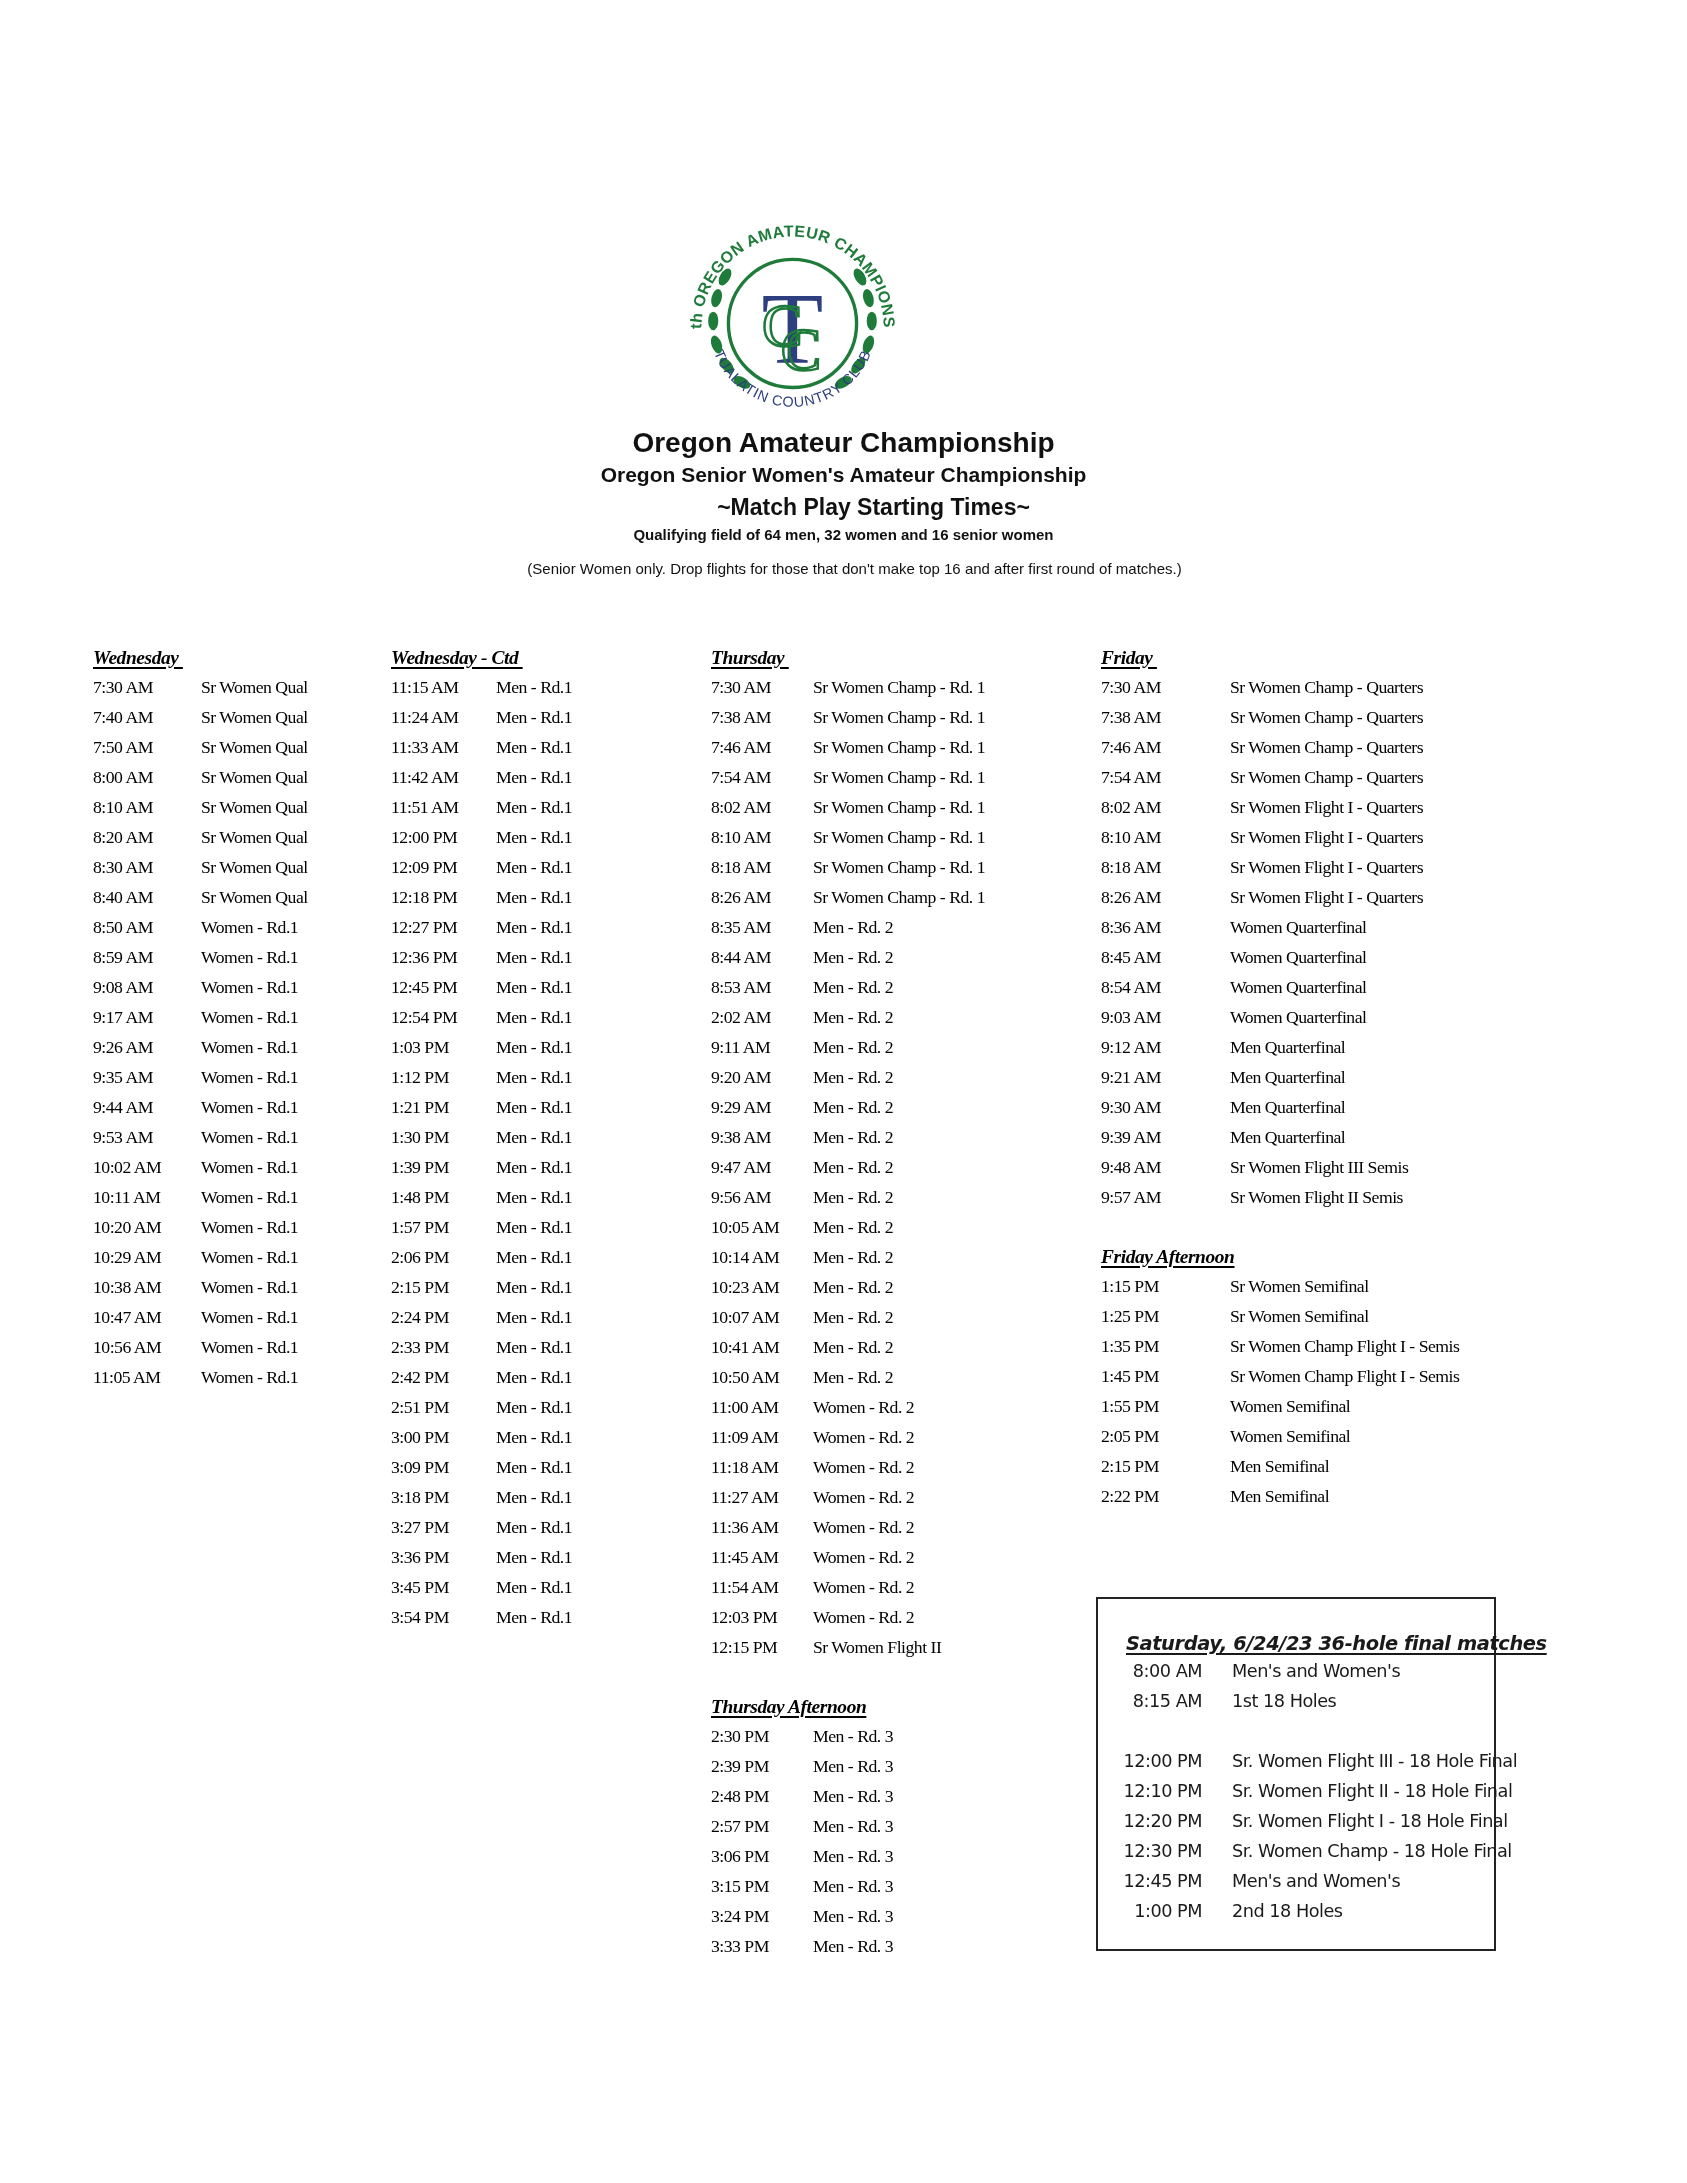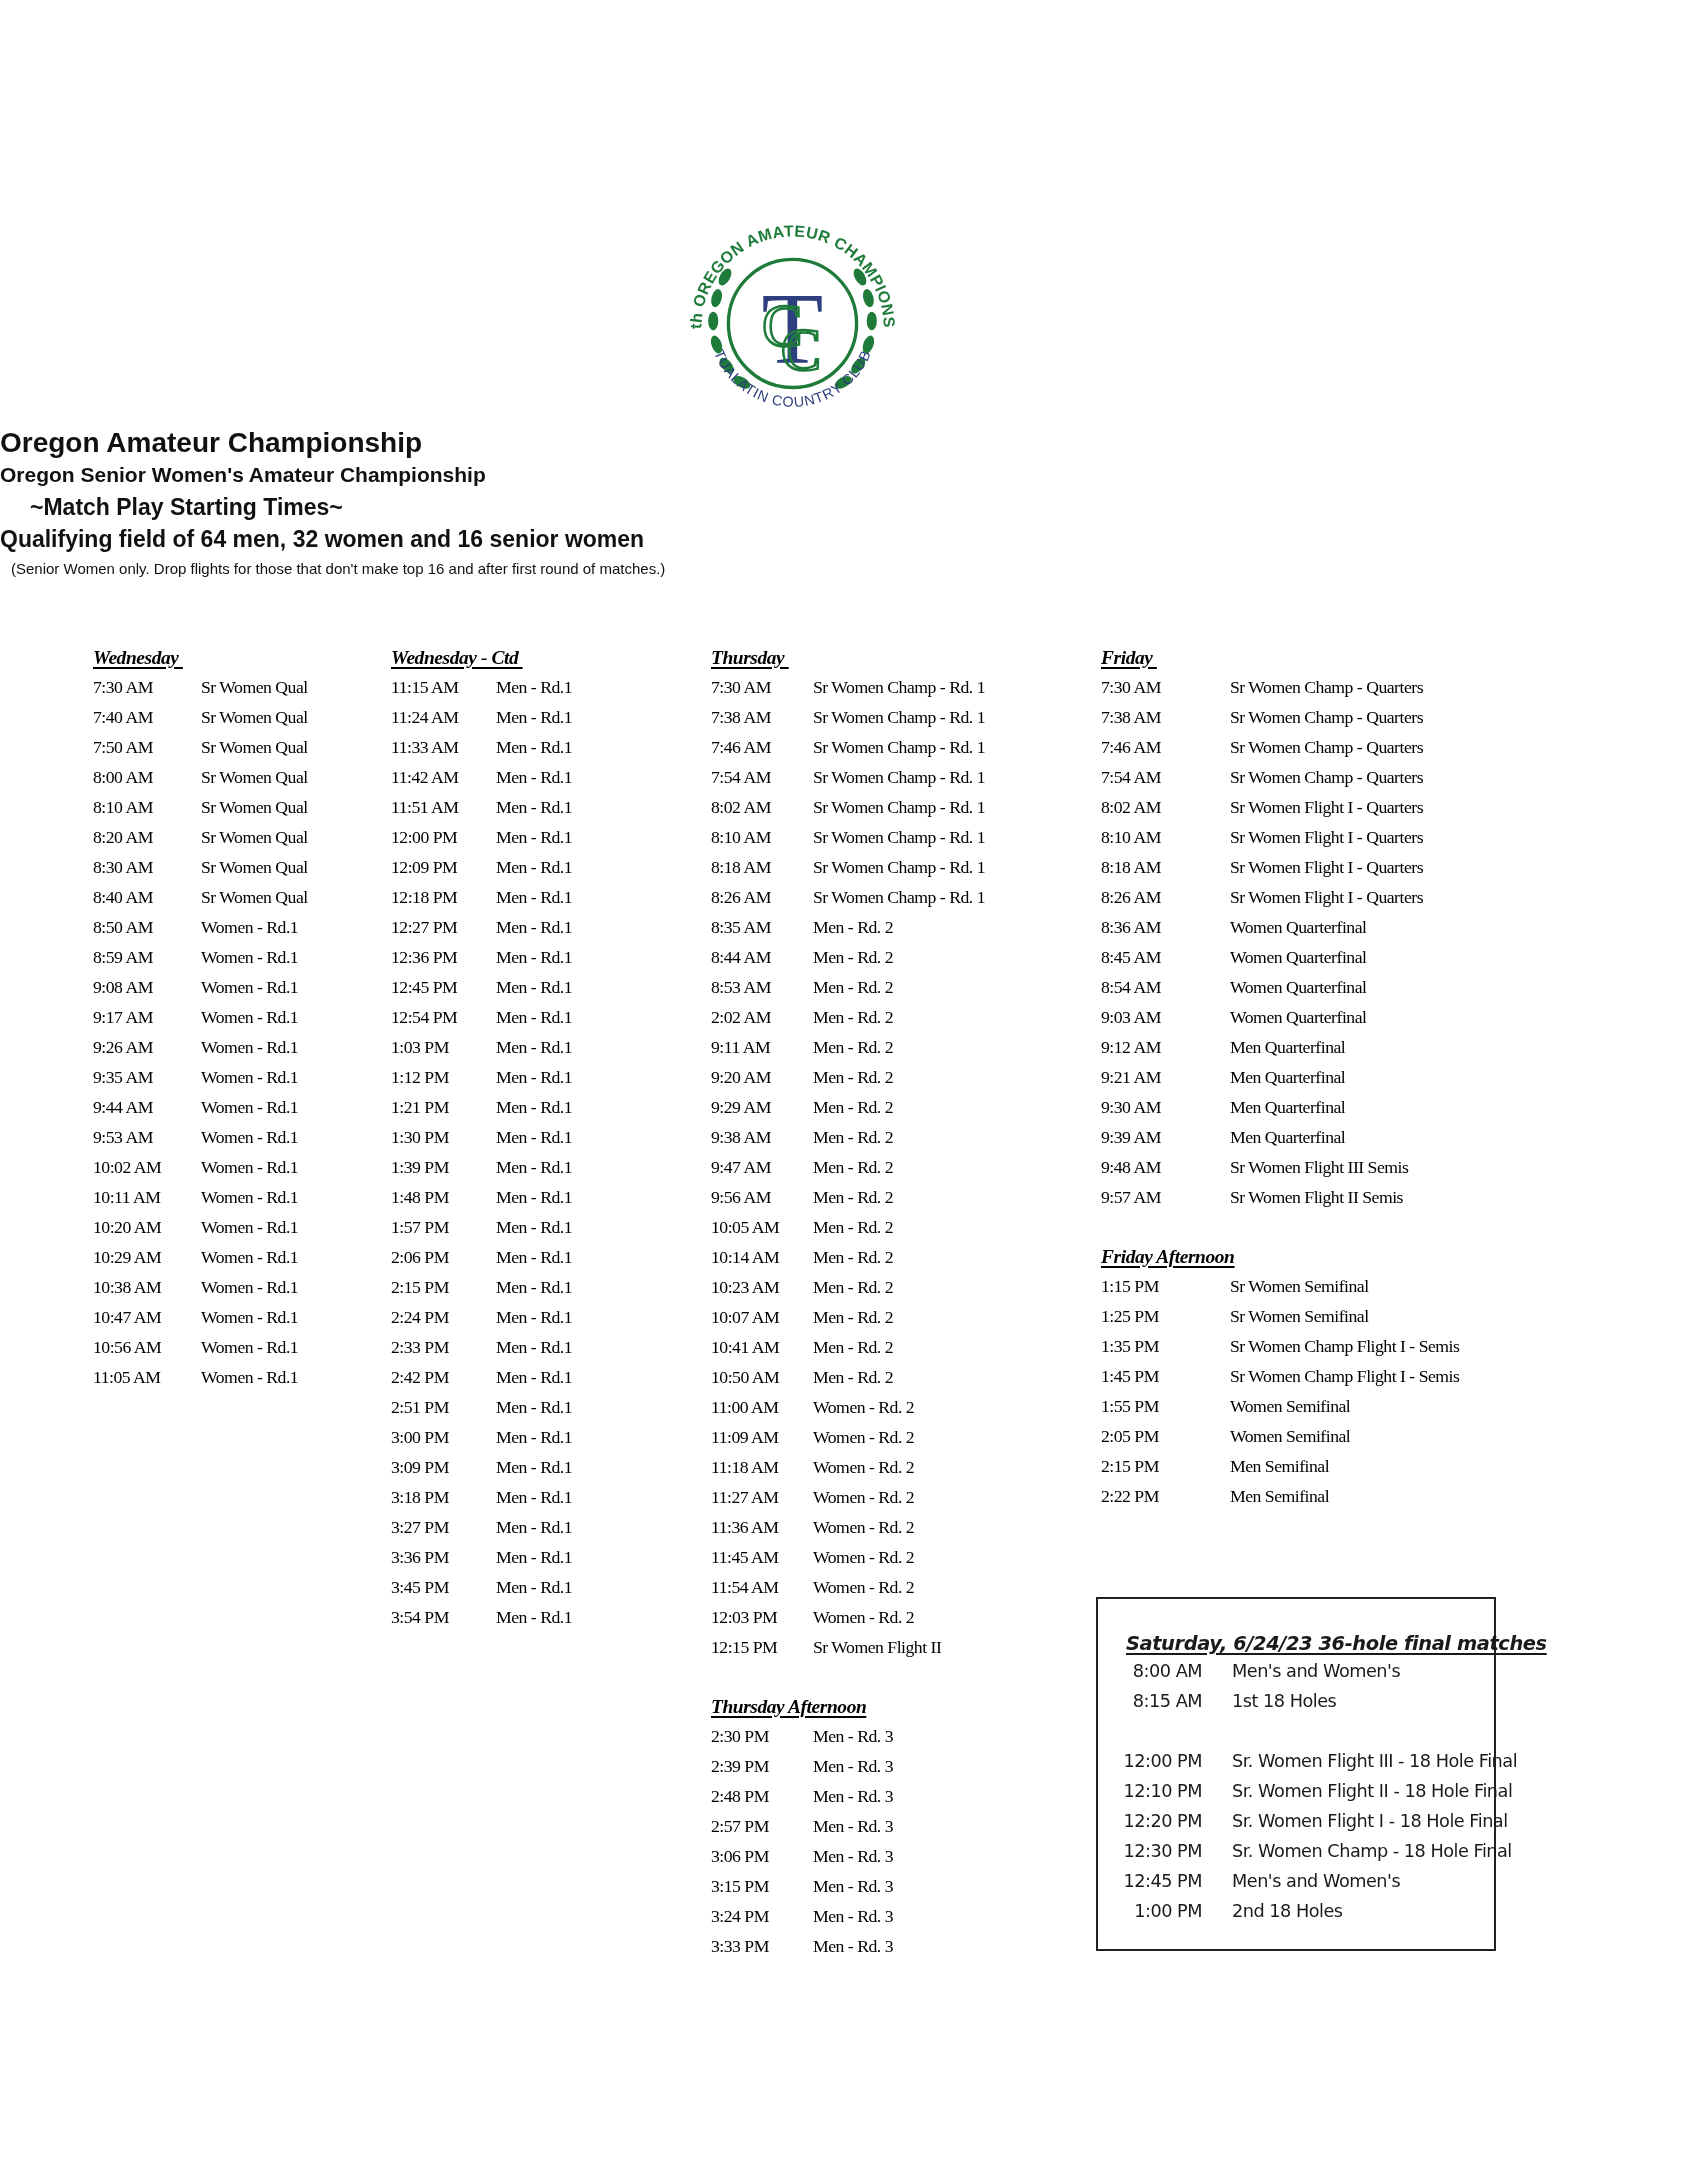--- a/index.html
+++ b/index.html
@@ -1,24 +1,24 @@
 <!DOCTYPE html>
 <html style="font-size:13.5px"><head>
 <meta charset="utf-8">
 <style>
   html, body { margin:0; padding:0; background:#ffffff; }
   body { width:1687px; height:2183px; position:relative; overflow:hidden; color:#1a1a1a; }
 
   #logo { position:absolute; left:666px; top:201px; width:253px; height:228px; }
 
-  .titles { position:absolute; left:0; width:1687px; font-family:"Liberation Sans", sans-serif; font-weight:bold; color:#111; }
+  .titles { position:absolute; left:0; width:1687px; text-align:center; font-family:"Liberation Sans", sans-serif; font-weight:bold; color:#111; }
   .t1 { top:427px; font-size:28px; }
   .t2 { top:463px; font-size:21px; }
   .t3 { top:494px; font-size:23px;padding-left:30px; }
-  .t4 { top:526px; font-size:23px; }
+  .t4 { top:526px; font-size:15px; }
   .t5 { top:560px; font-size:15px; font-weight:normal;padding-left:11px; }
 
   .col { position:absolute; font-family:Liberation Serif, serif; font-size:17.7px; letter-spacing:-0.5px; color:#000000; }
   .sec-head { font-weight:bold; font-style:italic; text-decoration:underline; text-decoration-thickness:1.7px; text-underline-offset:3.4px; height:29px; line-height:29px; font-size:19.4px; letter-spacing:-0.4px; white-space:pre; }
   .row { height:30px; line-height:30px; white-space:nowrap; position:relative; }
   .row .time { position:absolute; left:0; }
   .row .event { position:absolute; }
   .gap { height:30px; }
 
   #col-wed { left:93px; top:643px; }

